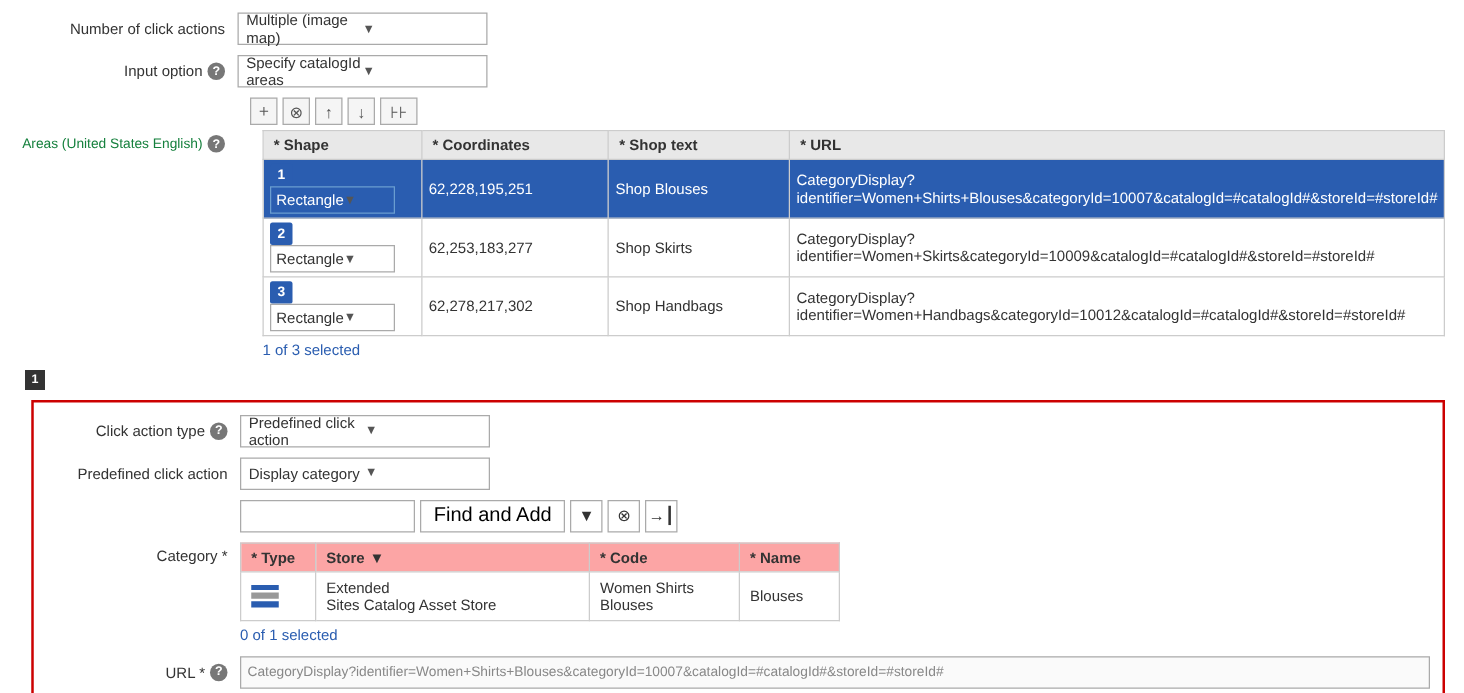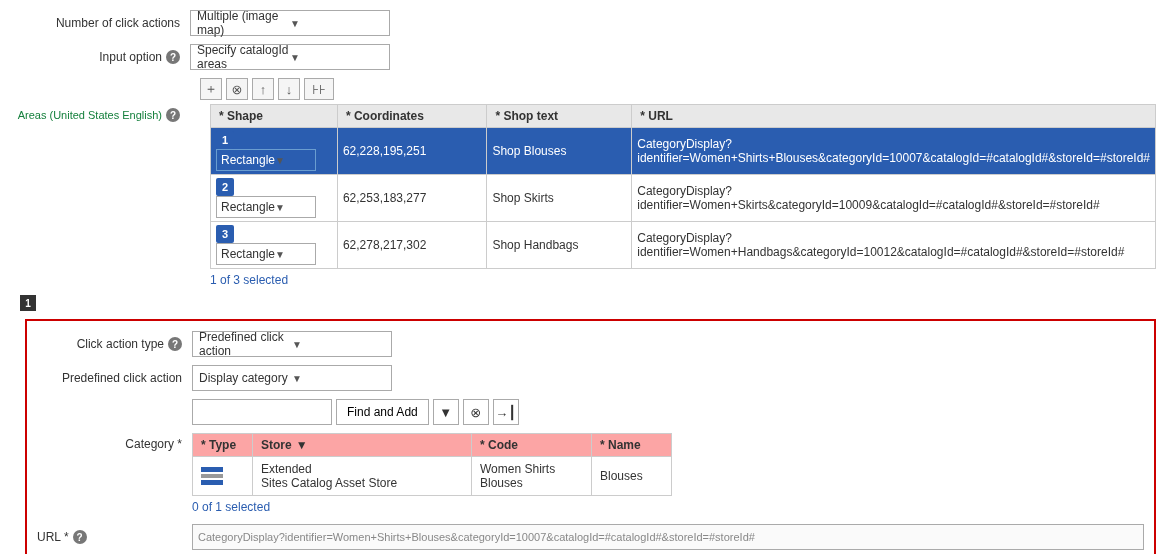--- a/index.html
+++ b/index.html
@@ -212,21 +212,21 @@
       border: 1px solid #aaa;
       padding: 0 5px;
       font-size: 12px;
     }
     .find-add-btn {
       height: 26px;
       padding: 0 10px;
       background: #fff;
       border: 1px solid #aaa;
       cursor: pointer;
-      font-size: 12px;
+      font-size: 16px;
       display: flex;
       align-items: center;
     }
     .icon-btn {
       width: 26px;
       height: 26px;
       border: 1px solid #aaa;
       background: #fff;
       display: flex;
       align-items: center;
@@ -278,20 +278,21 @@
       margin-top: 6px;
     }
     .url-label {
       width: 155px;
       text-align: right;
       padding-right: 10px;
       font-size: 12px;
       flex-shrink: 0;
       display: flex;
       align-items: center;
+      justify-content: flex-end;
       gap: 4px;
     }
     .url-input {
       flex: 1;
       height: 26px;
       border: 1px solid #aaa;
       padding: 0 5px;
       font-size: 11px;
       color: #888;
       background: #fafafa;

